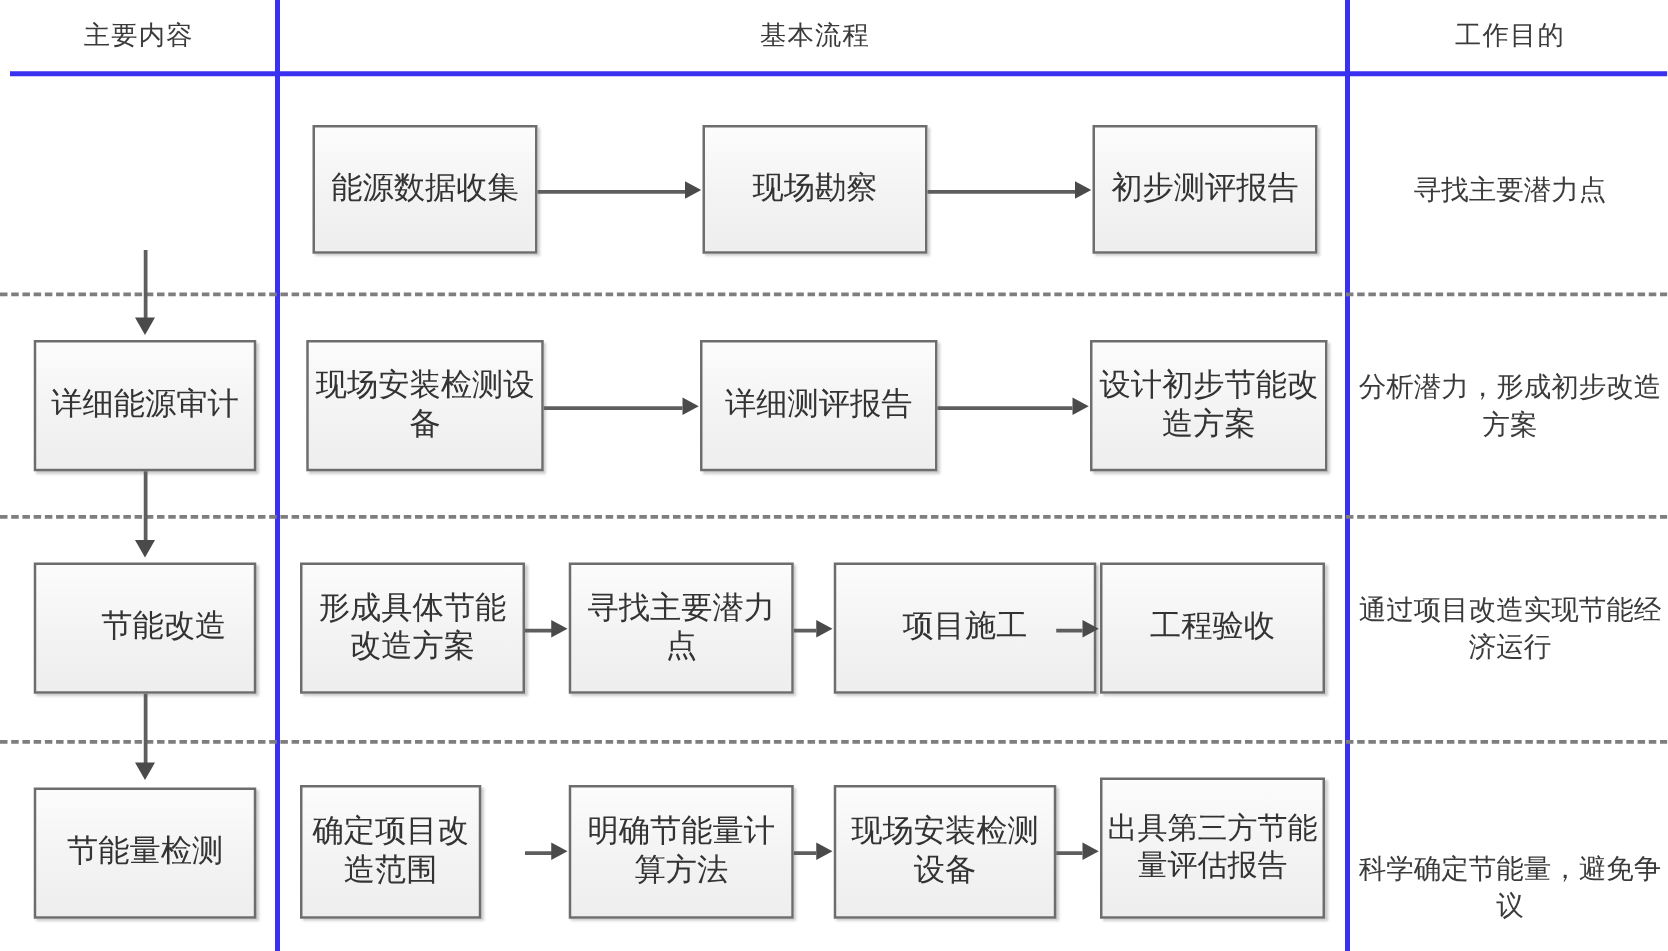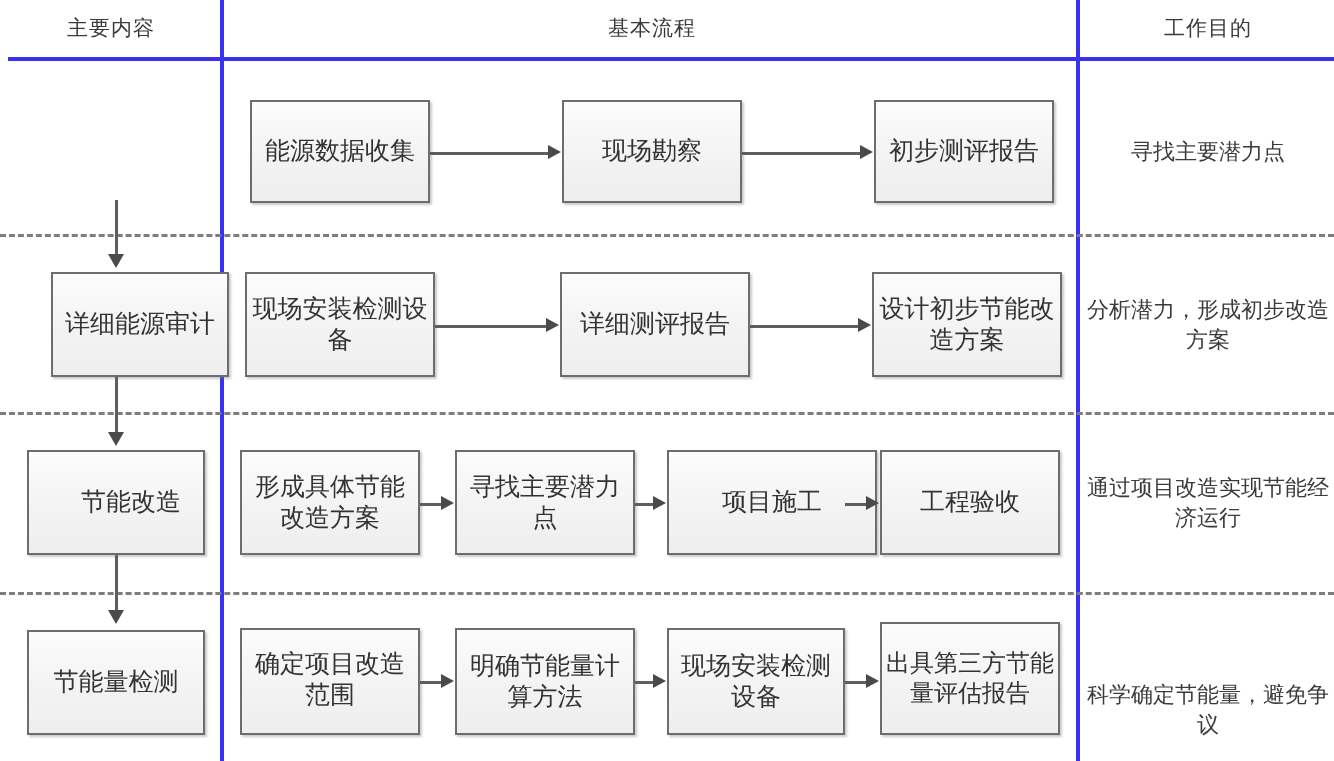--- a/index.html
+++ b/index.html
@@ -67,21 +67,21 @@
   <div class="arrow-r" style="left:548px;top:145px;"></div>
   <div class="hline" style="left:742px;top:152px;width:118px;"></div>
   <div class="arrow-r" style="left:860px;top:145px;"></div>
   <div class="purpose" style="left:1082px;top:110px;width:252px;height:84px;">
     <span>寻找主要潜力点</span>
   </div>
 
   <div class="vline" style="left:115px;top:200px;width:0;height:56px;"></div>
   <div class="arrow-d" style="left:108px;top:254px;"></div>
 
-  <div class="box" style="left:27px;top:272px;width:178px;height:105px;margin-left:24px;">
+  <div class="box" style="left:27px;top:272px;width:178px;height:105px;">
     <span>详细能源审计</span>
   </div>
   <div class="box" style="left:245px;top:272px;width:190px;height:105px;">
     <span>现场安装检测设备</span>
   </div>
   <div class="box" style="left:560px;top:272px;width:190px;height:105px;">
     <span>详细测评报告</span>
   </div>
   <div class="box" style="left:872px;top:272px;width:190px;height:105px;">
     <span>设计初步节能改造方案</span>
@@ -121,21 +121,21 @@
   <div class="purpose" style="left:1082px;top:461px;width:252px;height:84px;">
     <span>通过项目改造实现节能经济运行</span>
   </div>
 
   <div class="vline" style="left:115px;top:555px;width:0;height:57px;"></div>
   <div class="arrow-d" style="left:108px;top:610px;"></div>
 
   <div class="box" style="left:27px;top:630px;width:178px;height:105px;">
     <span>节能量检测</span>
   </div>
-  <div class="box" style="left:240px;top:628px;width:180px;height:107px;font-family:Liberation Mono, monospace;">
+  <div class="box" style="left:240px;top:628px;width:145px;height:107px;">
     <span>确定项目改造范围</span>
   </div>
   <div class="box" style="left:455px;top:628px;width:180px;height:107px;">
     <span>明确节能量计算方法</span>
   </div>
   <div class="box" style="left:667px;top:628px;width:178px;height:107px;">
     <span>现场安装检测设备</span>
   </div>
   <div class="box" style="left:880px;top:622px;width:180px;height:113px;font-size:24px;">
     <span>出具第三方节能量评估报告</span>

